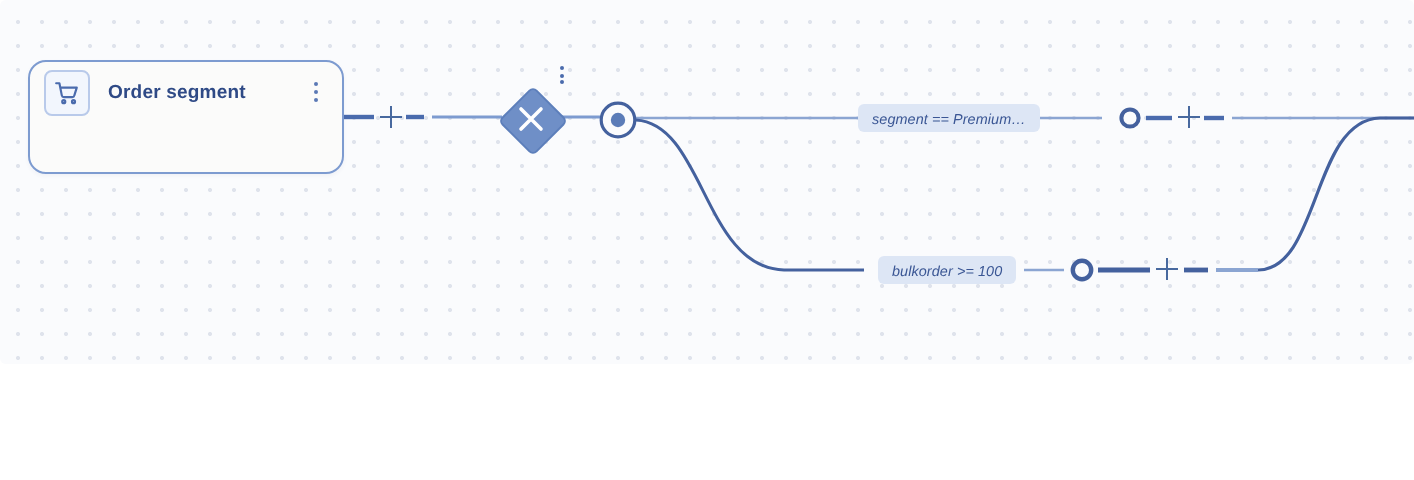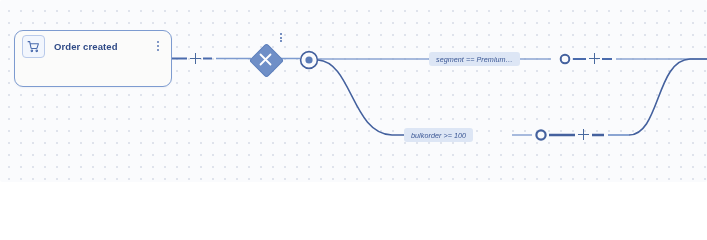--- a/index.html
+++ b/index.html
@@ -153,21 +153,21 @@
     background: #dde6f5;
     border-radius: 3px;
     font-size: 7.2px;
     color: #3a5694;
     white-space: nowrap;
     letter-spacing: 0.05px;
     cursor: pointer;
     font-style: italic;
   }
   #cond-top   { left: 429px; top: 52px; }
-  #cond-bottom{ left: 404px; top: 128px; }
+  #cond-bottom{ left: 439px; top: 128px; }
 
   
   .plus-btn {
     position: absolute;
     width: 13px;
     height: 13px;
     cursor: pointer;
   }
   .plus-btn::before,
   .plus-btn::after {
@@ -217,21 +217,21 @@
 
   <div class="node-card">
     <div class="card-head">
       <span class="card-icon">
         <svg width="13" height="13" viewBox="0 0 24 24" fill="none" stroke="#4a6bad" stroke-width="2" stroke-linecap="round" stroke-linejoin="round">
           <circle cx="9" cy="20" r="1.4"></circle>
           <circle cx="18" cy="20" r="1.4"></circle>
           <path d="M2 3h3l2.2 11.2a2 2 0 0 0 2 1.6h7.6a2 2 0 0 0 2-1.6L21 7H6"></path>
         </svg>
       </span>
-      <span class="card-title">Order created</span>
+      <span class="card-title">Order segment</span>
       <span class="kebab">
         <i></i>
           <i></i>
           <i></i>
       </span>
     </div>
   </div>
 
   <div class="gateway">
     <span class="diamond"></span>

